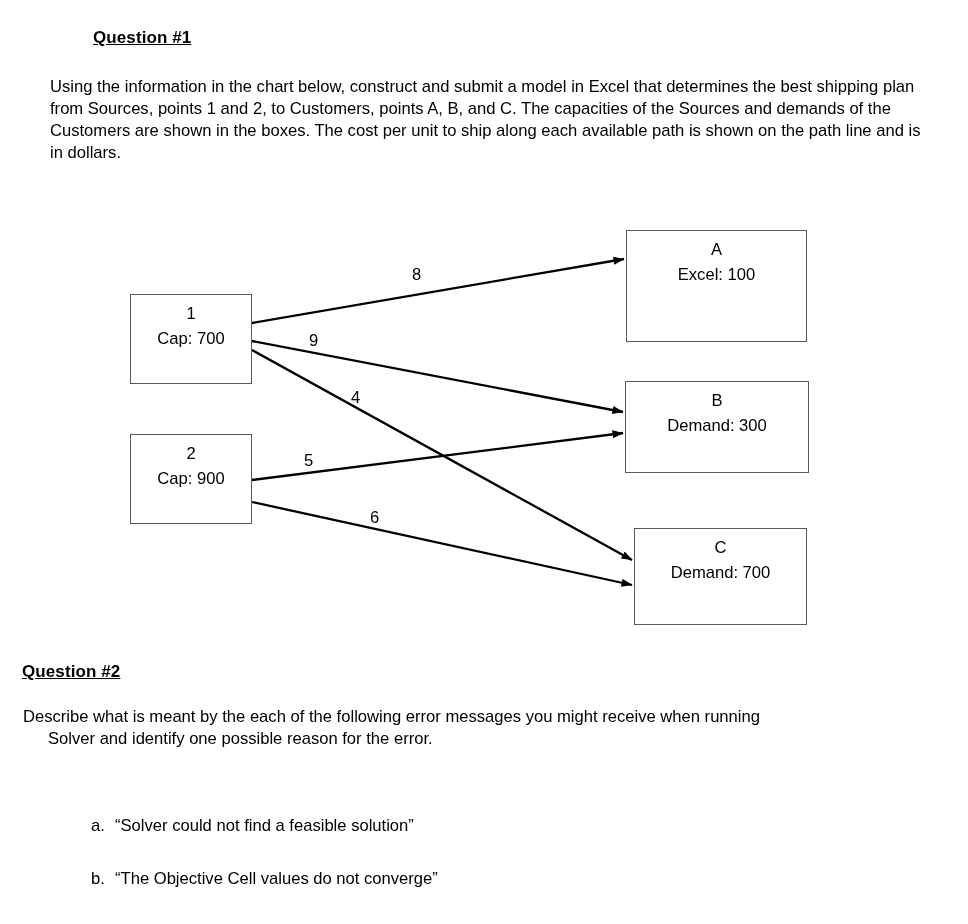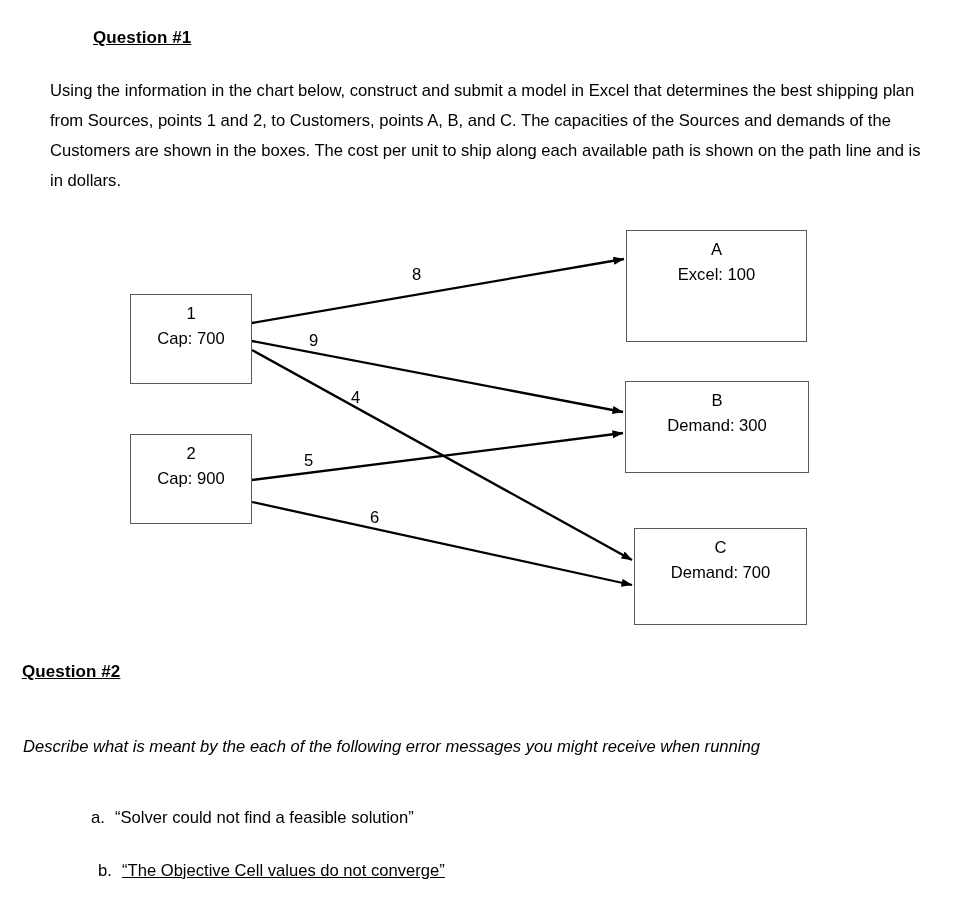--- a/index.html
+++ b/index.html
@@ -21,40 +21,41 @@
     font-size: 17px;
     font-weight: bold;
     text-decoration: underline;
     letter-spacing: 0.1px;
     white-space: nowrap;
   }
 
   .para {
     position: absolute;
     font-size: 16.6px;
-    line-height: 30px;
+    line-height: 22px;
     color: #000;
   }
 
   #q1-heading { left: 50px; top: 28px; margin-left: 43px; }
   #q1-body   { left: 50px; top: 76px; width: 872px; }
 
   #q2-heading { left: 22px; top: 662px; text-align: center; }
-  #q2-body   { left: 23px; top: 732px; width: 910px; font-style: italic; }
+  #q2-body   { left: 23px; top: 706px; width: 910px; }
   #q2-body .cont { display: block; padding-left: 25px; }
 
   .list-item {
     position: absolute;
     font-size: 16.6px;
     line-height: 26px;
     white-space: nowrap;
+    margin-top: 8px;
   }
   .list-item .marker { display: inline-block; width: 24px; }
   #item-a { left: 91px; top: 805px; }
-  #item-b { left: 98px; top: 858px; text-decoration: underline; }
+  #item-b { left: 91px; top: 858px; }
 
   
   #diagram {
     position: absolute;
     left: 0px;
     top: 210px;
     width: 968px;
     height: 440px;
   }
   #diagram svg { position: absolute; left: 0; top: 0; }
@@ -160,20 +161,21 @@
   <div class="edge-label" id="lbl-9">9</div>
   <div class="edge-label" id="lbl-4">4</div>
   <div class="edge-label" id="lbl-5">5</div>
   <div class="edge-label" id="lbl-6">6</div>
 </div>
 
 <div class="q-heading" id="q2-heading">Question #2</div>
 
 <div class="para" id="q2-body">
   <span>Describe what is meant by the each of the following error messages you might receive when running</span>
+  <span class="cont">Solver and identify one possible reason for the error.</span>
 </div>
 
 <div class="list-item" id="item-a">
   <span class="marker">a.</span><span>“Solver could not find a feasible solution”</span>
 </div>
 
 <div class="list-item" id="item-b">
   <span class="marker">b.</span><span>“The Objective Cell values do not converge”</span>
 </div>
 

